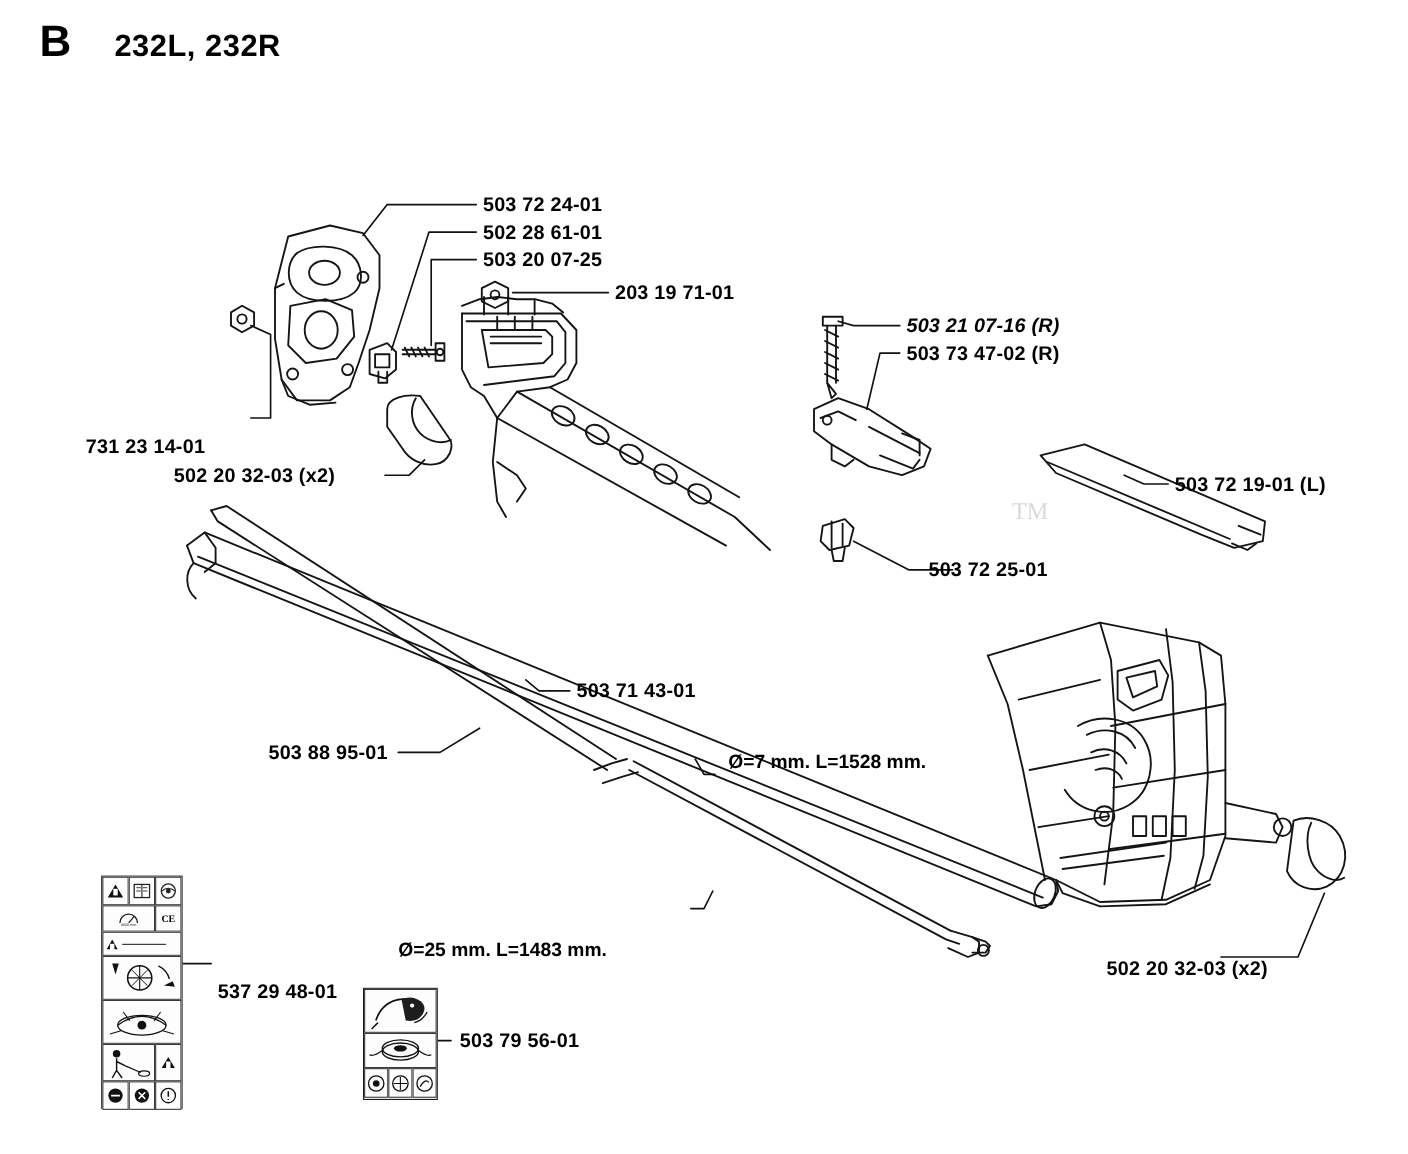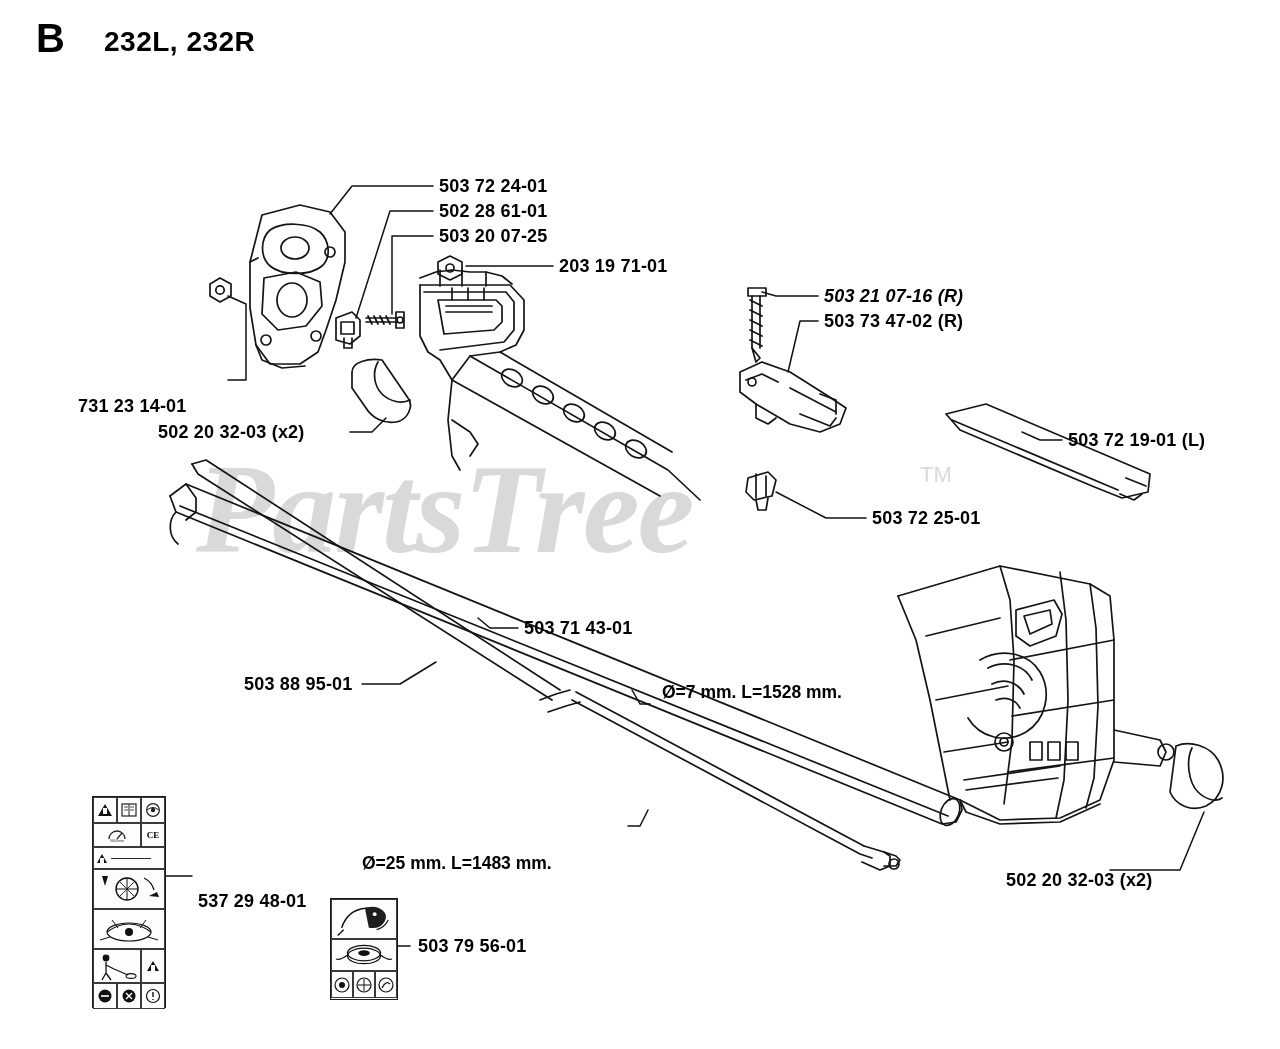--- a/index.html
+++ b/index.html
@@ -44,22 +44,22 @@
     font-weight: bold;
     font-style: italic;
     color: #d9d9d9;
     letter-spacing: -2px;
     user-select: none;
     white-space: nowrap;
   }
   .watermark-tm {
     position: absolute;
     left: 920px;
-    top: 462px;
-    font-family: Liberation Sans, sans-serif;
+    top: 452px;
+    font-family: Liberation Serif, serif;
     font-size: 22px;
     color: #d9d9d9;
   }
   
   .label {
     position: absolute;
     font-size: 18px;
     font-weight: bold;
     white-space: nowrap;
     letter-spacing: 0.2px;
@@ -127,21 +127,20 @@
   }
 </style>
 </head>
 <body>
 
 <div id="page">
 
   <div class="section-letter">B</div>
   <div class="section-models">232L, 232R</div>
 
-  <div class="watermark">PartsTree</div>
   <div class="watermark-tm">TM</div>
 
   <svg class="overlay" viewBox="0 0 1280 1049">
     <g fill="none" stroke="#141414" stroke-width="1.7" stroke-linejoin="round" stroke-linecap="round">
 
       <path d="M262,215 L300,205 L330,212 L345,232 L345,262 L336,300 L326,330 L318,352 L300,364 L270,364 L256,345 L250,308 L250,262 Z"></path>
       <path d="M270,230 C282,222 308,222 320,232 C330,241 331,258 322,266 C310,276 282,276 270,266 C260,257 260,239 270,230 Z"></path>
       <ellipse cx="295" cy="248" rx="14" ry="11"></ellipse>
       <path d="M264,278 L296,272 L320,282 L322,306 L306,326 L278,330 L262,314 Z"></path>
       <ellipse cx="292" cy="300" rx="15" ry="17"></ellipse>
@@ -304,21 +303,21 @@
 
   <div class="label" style="left:439px; top:176px;"><span>503 72 24-01</span></div>
   <div class="label" style="left:439px; top:201px;"><span>502 28 61-01</span></div>
   <div class="label" style="left:439px; top:226px;"><span>503 20 07-25</span></div>
   <div class="label" style="left:559px; top:256px;"><span>203 19 71-01</span></div>
   <div class="label" style="left:824px; top:286px;font-style:italic;"><span>503 21 07-16</span> <span class="suffix">(R)</span></div>
   <div class="label" style="left:824px; top:311px;"><span>503 73 47-02</span> <span class="suffix">(R)</span></div>
   <div class="label" style="left:1068px; top:430px;"><span>503 72 19-01</span> <span class="suffix">(L)</span></div>
   <div class="label" style="left:78px; top:370px;margin-top:26px;"><span>731 23 14-01</span></div>
   <div class="label" style="left:158px; top:422px;"><span>502 20 32-03</span> <span class="suffix">(x2)</span></div>
-  <div class="label" style="left:872px; top:508px;"><span>503 72 25-01</span></div>
+  <div class="label" style="left:844px; top:508px;"><span>503 72 25-01</span></div>
   <div class="label" style="left:524px; top:618px;"><span>503 71 43-01</span></div>
   <div class="label" style="left:244px; top:674px;"><span>503 88 95-01</span></div>
   <div class="label" style="left:1006px; top:870px;"><span>502 20 32-03</span> <span class="suffix">(x2)</span></div>
   <div class="label" style="left:198px; top:866px;margin-top:25px;"><span>537 29 48-01</span></div>
   <div class="label" style="left:418px; top:936px;"><span>503 79 56-01</span></div>
 
   <div class="dim" style="left:662px; top:682px;">Ø=7 mm. L=1528 mm.</div>
   <div class="dim" style="left:362px; top:853px;">Ø=25 mm. L=1483 mm.</div>
 
   <div class="decal" style="left:92px; top:796px; width:74px; height:212px;text-align:right;">

